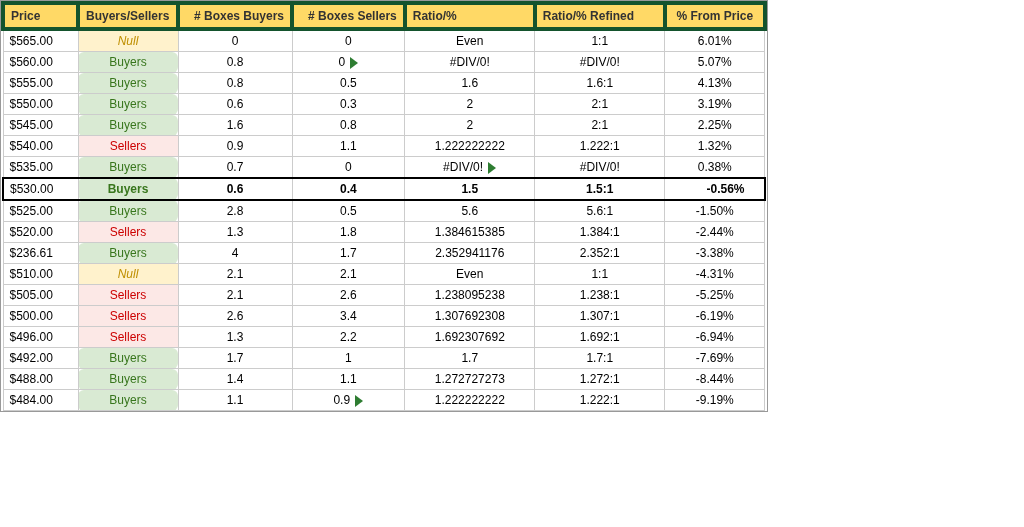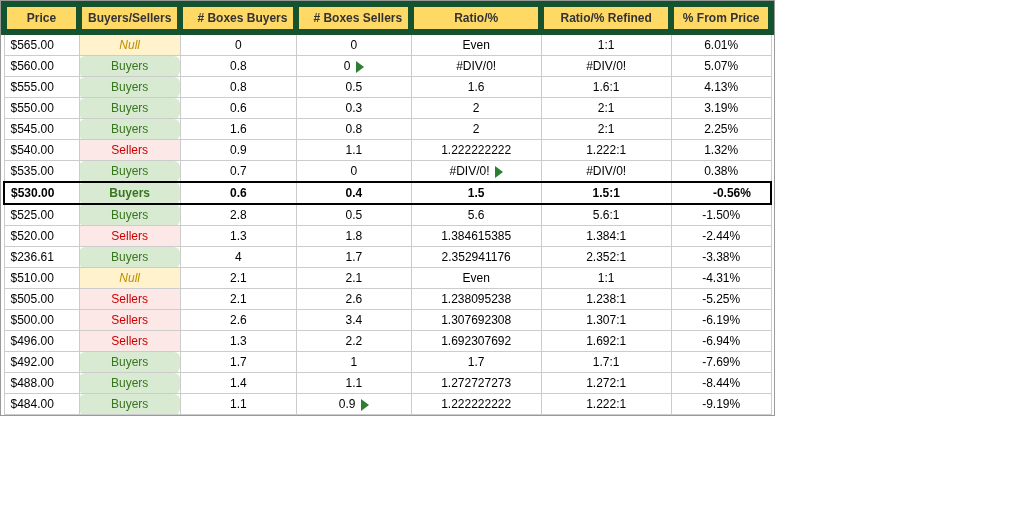--- a/index.html
+++ b/index.html
@@ -13,23 +13,23 @@
       border: 1px solid #999;
     }
     table {
       border-collapse: collapse;
       width: 100%;
     }
     thead tr th {
       background: #ffd966;
       color: #333;
       font-weight: bold;
-      border: 6px solid #14532d;
+      border: 4px solid #14532d;
       padding: 4px 6px;
-      text-align: center;
+      text-align: left;
       white-space: nowrap;
     }
     thead tr th:first-child {
       background: #ffd966;
     }
     tbody tr td {
       border: 1px solid #ccc;
       padding: 3px 6px;
       text-align: center;
       white-space: nowrap;
@@ -146,21 +146,21 @@
         <tr>
           <td class="price-col">$535.00</td>
           <td class="bg-buyers">Buyers</td>
           <td>0.7</td>
           <td>0</td>
           <td>#DIV/0! <span style="display:inline-block;width:0;height:0;border-top:6px solid transparent;border-bottom:6px solid transparent;border-left:8px solid #2e7d32;vertical-align:middle;margin-left:2px;"></span></td>
           <td>#DIV/0!</td>
           <td>0.38%</td>
         </tr>
         <tr class="current-row">
-          <td class="price-col" style="font-weight: bold;">$530.00</td>
+          <td class="price-col" style="font-weight: normal;">$530.00</td>
           <td class="bg-buyers" style="font-weight: bold;">Buyers</td>
           <td style="font-weight: bold;">0.6</td>
           <td style="font-weight: bold;">0.4</td>
           <td style="font-weight: bold;">1.5</td>
           <td style="font-weight: bold;">1.5:1</td>
           <td style="font-weight: bold;">-0.56%</td>
         </tr>
         <tr>
           <td class="price-col">$525.00</td>
           <td class="bg-buyers">Buyers</td>

